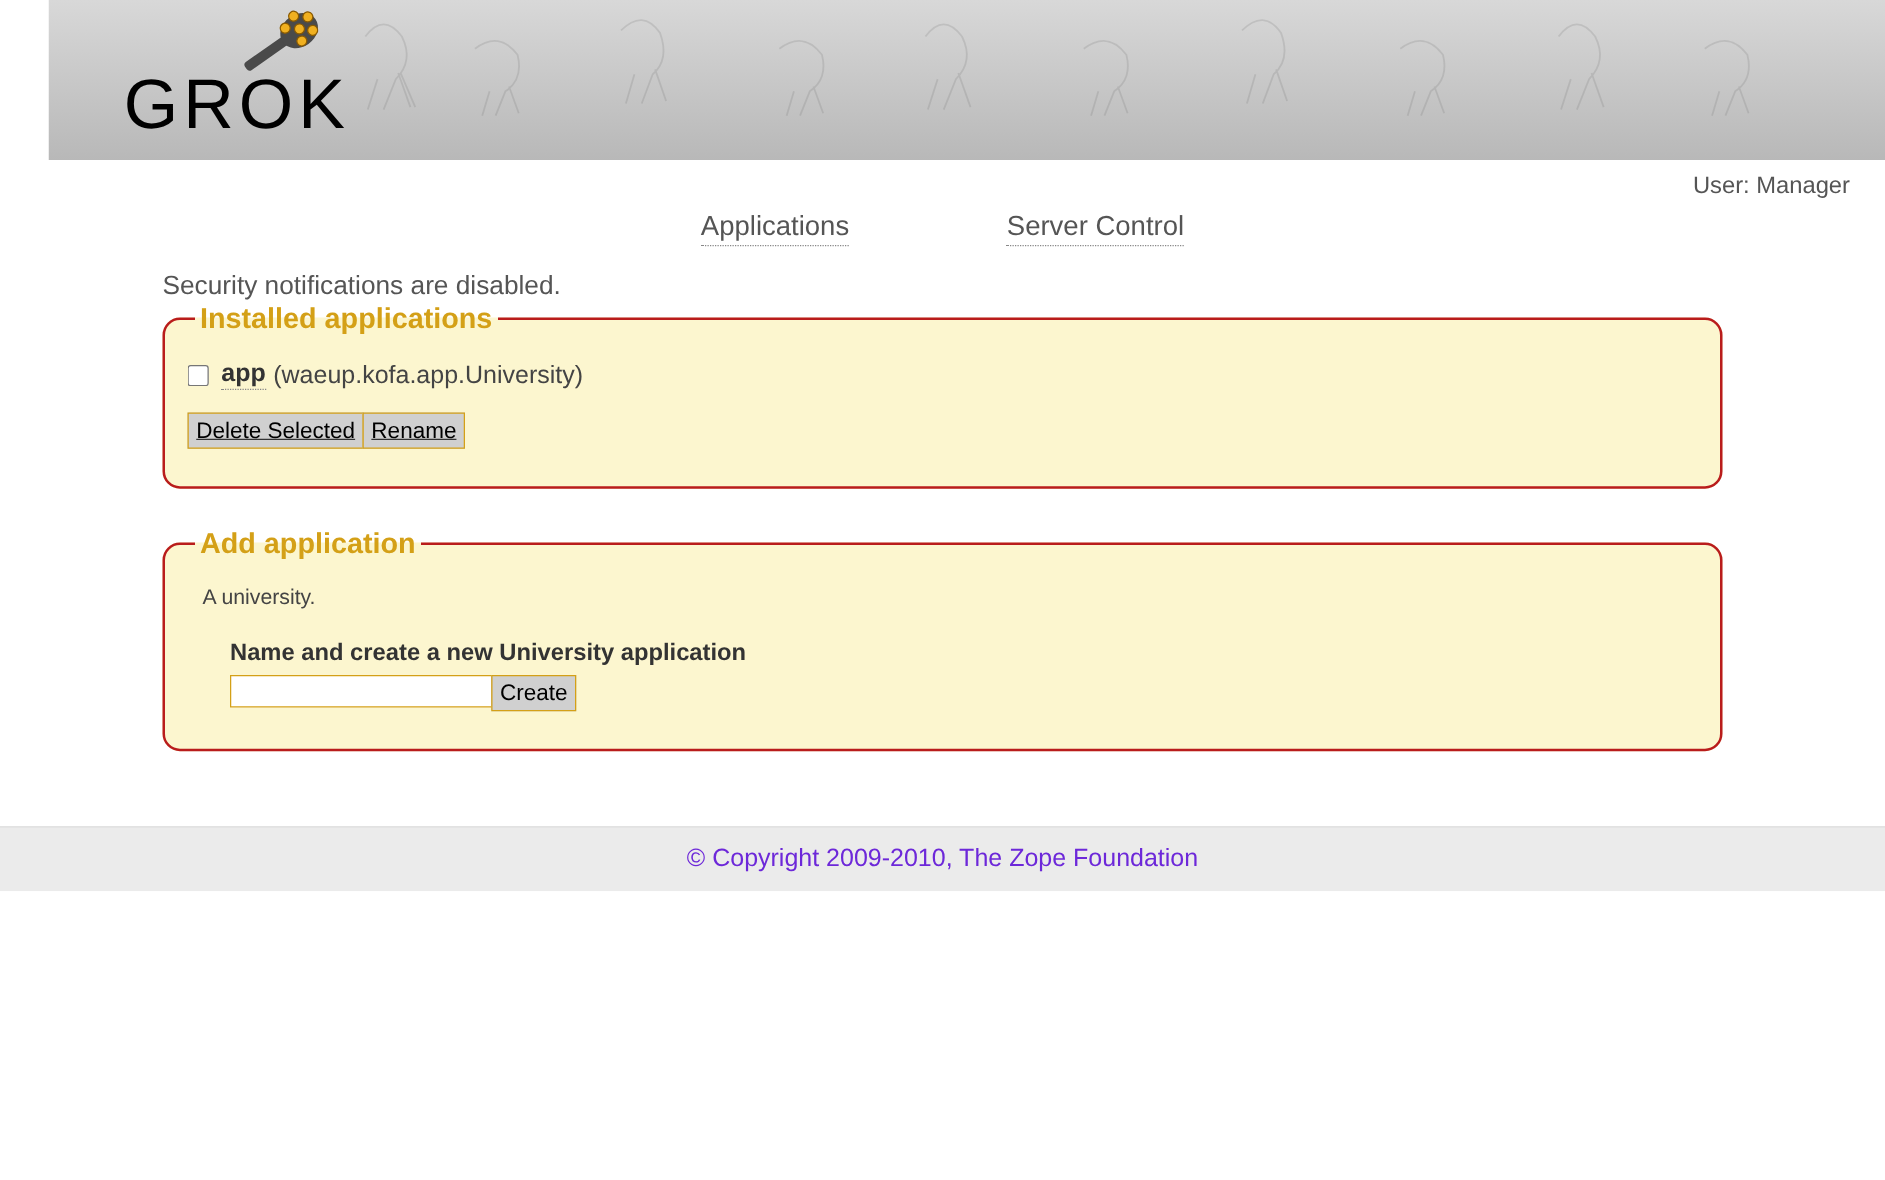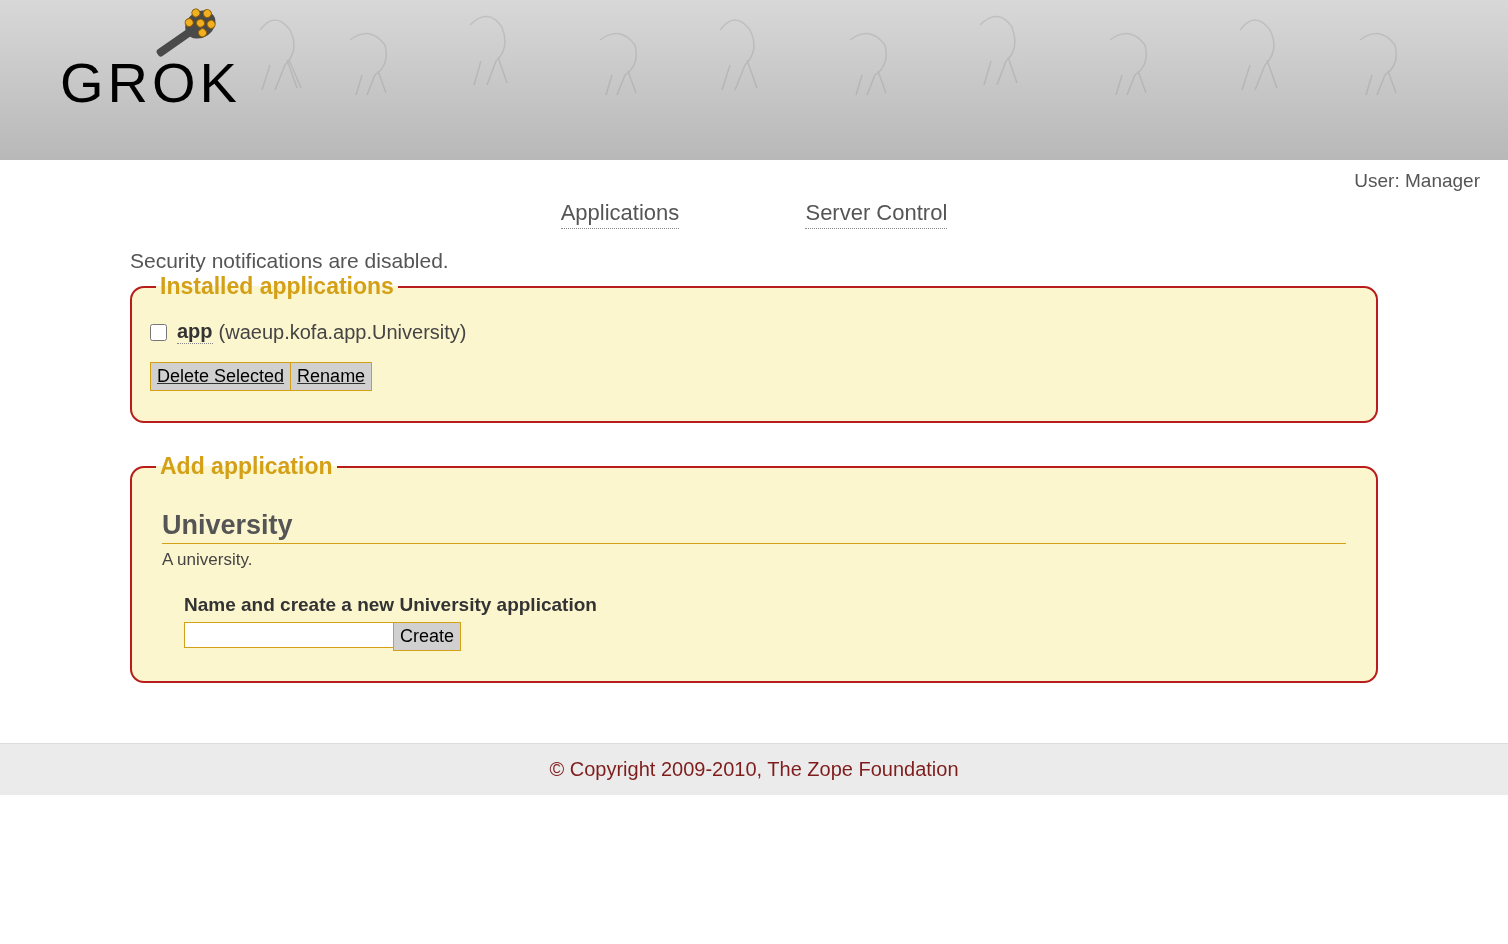--- a/index.html
+++ b/index.html
@@ -7,23 +7,24 @@
       padding: 0;
       box-sizing: border-box;
     }
     body {
       font-family: "Trebuchet MS", "Lucida Grande", Verdana, sans-serif;
       background: #ffffff;
       color: #333;
     }
     .header-banner {
       background: linear-gradient(to bottom, #d8d8d8 0%, #c8c8c8 50%, #b8b8b8 100%);
-      height: 160px;
+      height: 128px;
       position: relative;
       overflow: hidden;
+      margin-left: 39px;
     }
     .cave-pattern {
       position: absolute;
       top: 0;
       left: 0;
       right: 0;
       bottom: 0;
       opacity: 0.15;
     }
     .grok-logo {
@@ -156,21 +157,21 @@
       padding: 0 4px;
     }
     .create-row .btn {
       margin-left: -1px;
     }
     .footer {
       background: #ebebeb;
       text-align: center;
       padding: 14px 16px;
       font-size: 20px;
-      color: #7f1d1d;
+      color: #6d28d9;
       border-top: 1px solid #ddd;
     }
   </style>
 </head>
 <body>
 
 <div class="header-banner">
   <svg class="cave-pattern" viewBox="0 0 1508 128" preserveAspectRatio="none">
     <g stroke="#555" stroke-width="1.5" fill="none">
       <path d="M260,30 q15,-20 30,0 q10,20 -5,35 l-10,25 m-5,-25 l-8,25 m25,-30 l10,28 m-8,-28 l12,28"></path>
@@ -223,21 +224,20 @@
       <span class="app-class">(waeup.kofa.app.University)</span>
     </div>
     <div class="btn-row">
       <button class="btn">Delete Selected</button>
       <button class="btn">Rename</button>
     </div>
   </fieldset>
 
   <fieldset class="add-section">
     <legend>Add application</legend>
-    <h2>University</h2>
     <div class="add-desc">A university.</div>
     <div class="create-label">Name and create a new University application</div>
     <div class="create-row">
       <input type="text" value="" style="">
       <button class="btn">Create</button>
     </div>
   </fieldset>
 </div>
 
 <div class="footer">© Copyright 2009-2010, The Zope Foundation</div>

